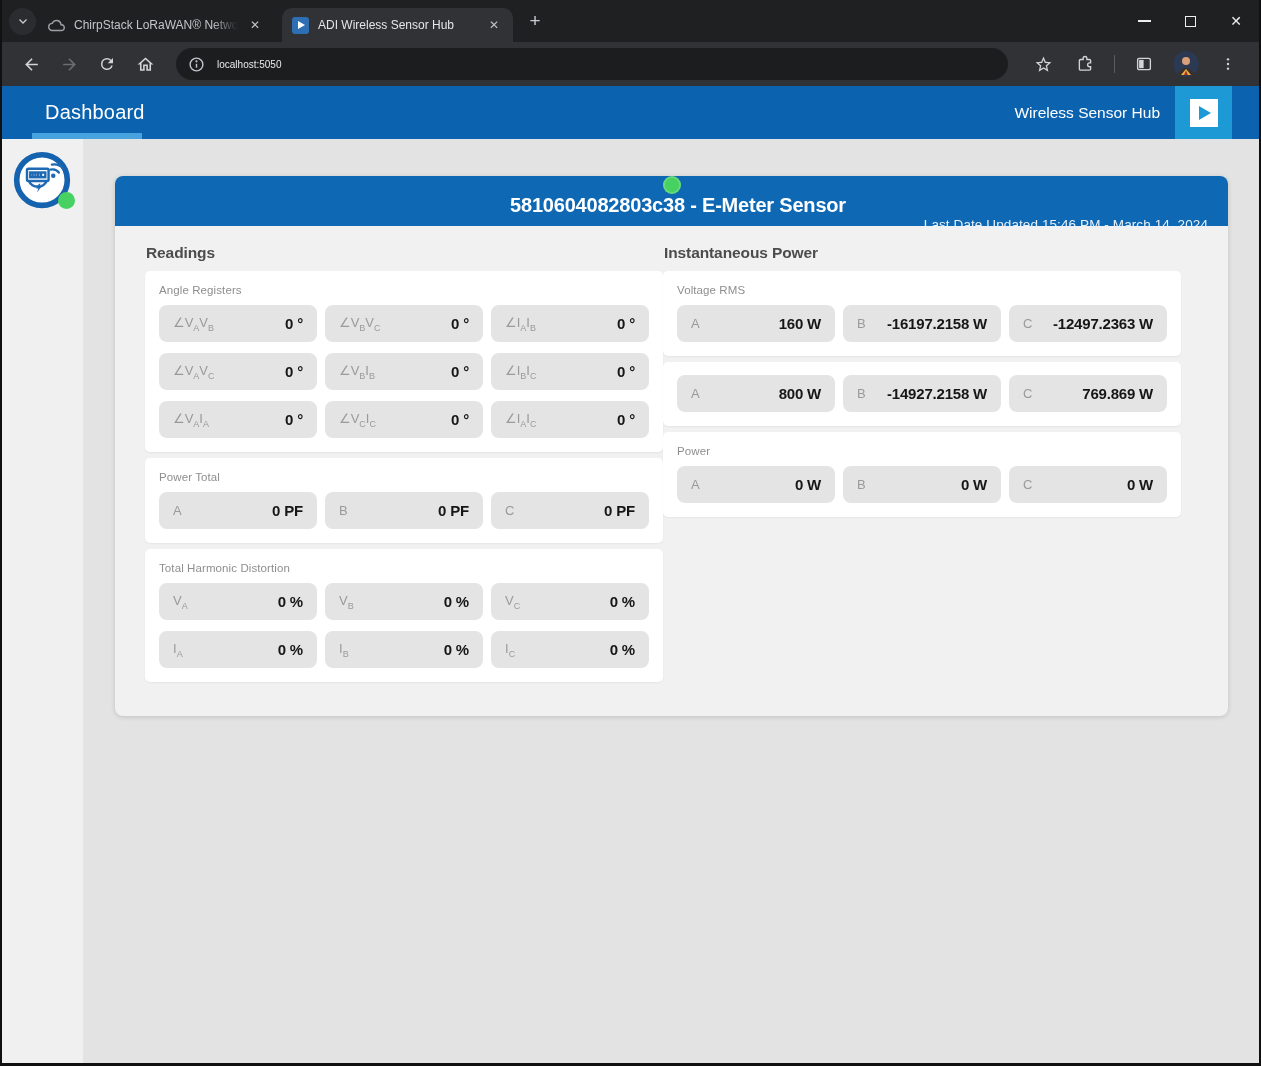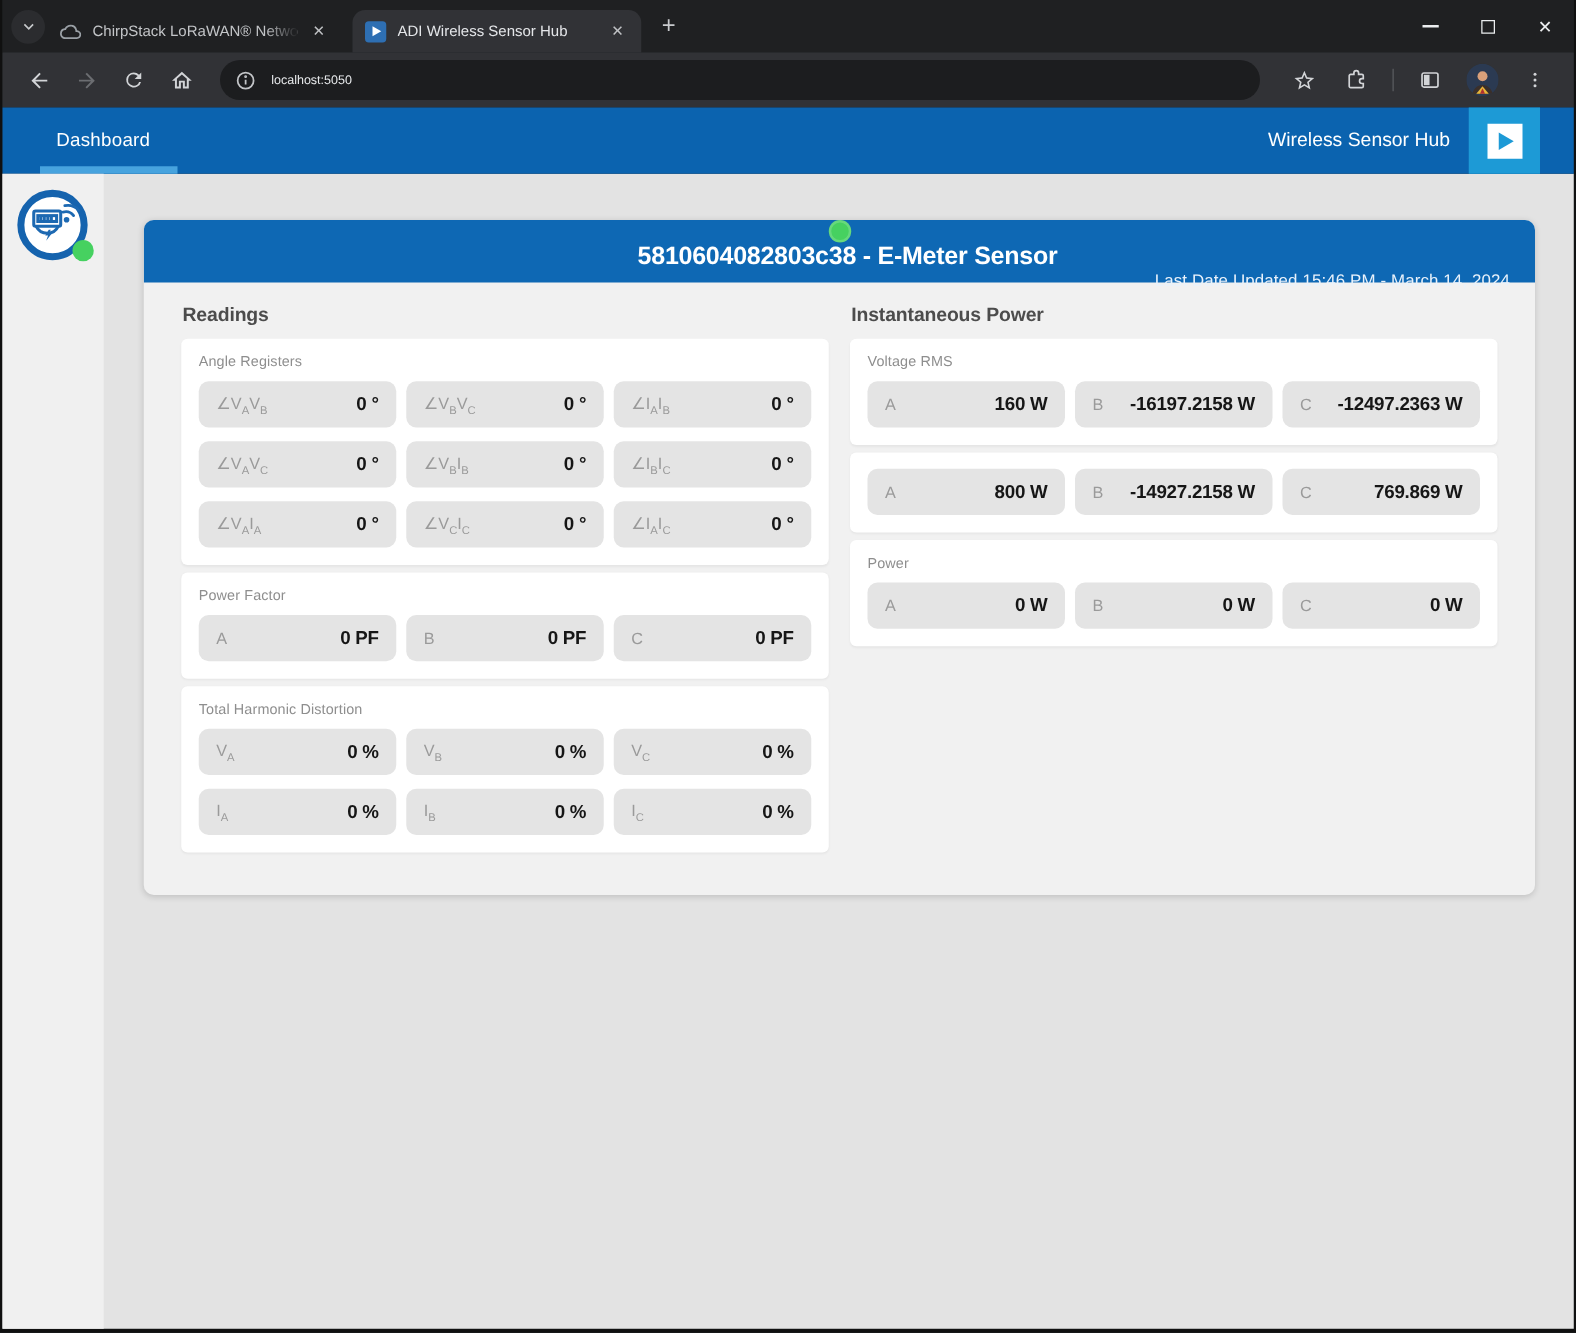--- a/index.html
+++ b/index.html
@@ -52,21 +52,21 @@
   .url-pill { flex: 1; height: 32px; background: #1c1d1f; border-radius: 16px; margin: 0 14px 0 12px;
     display: flex; align-items: center; padding: 0 12px; min-width: 0; }
   .url-pill .info { color: #c3c5c8; flex: none; display: flex; }
   .url-text { color: #e7e9eb; font-size: 10px; margin-left: 12px; white-space: nowrap; }
   .tb-right { display: flex; align-items: center; flex: none; }
   .tb-right .nav-icon { margin: 0 4px; }
   .tb-divider { width: 1px; height: 18px; background: #5a5c60; margin: 0 8px; }
   .avatar { width: 26px; height: 26px; border-radius: 50%; overflow: hidden; margin: 0 8px; flex: none; }
   
   .navbar { height: 53px; background: #0b63af; display: flex; align-items: center; flex: none; position: relative; }
-  .nav-dash { color: #fff; font-size: 15px; font-weight: 500; margin-left: 43px; letter-spacing: 0.2px; }
+  .nav-dash { color: #fff; font-size: 20px; font-weight: 500; margin-left: 43px; letter-spacing: 0.2px; }
   .nav-underline { position: absolute; left: 30px; bottom: 0; width: 110px; height: 6px; background: #47a3de; }
   .nav-right { margin-left: auto; display: flex; align-items: center; height: 100%; justify-content: space-between; }
   .brand-title { color: #fff; font-size: 15.5px; font-weight: 500; margin-right: 15px; }
   .adi-tile { width: 57px; height: 53px; background: #1d9ad6; display: flex; align-items: center;
     justify-content: center; margin-right: 27px; }
   .adi-sq { width: 28px; height: 28px; background: #fff; display: flex; align-items: center; justify-content: center; }
   .adi-sq .tri { width: 0; height: 0; border-top: 7.5px solid transparent;
     border-bottom: 7.5px solid transparent; border-left: 12px solid #1d9ad6; margin-left: 3px; }
   
   .page { flex: 1; display: flex; background: #e3e3e3; min-height: 0; }
@@ -75,21 +75,21 @@
   .device-avatar .dot { position: absolute; right: -3px; bottom: 1px; width: 17px; height: 17px;
     border-radius: 50%; background: #46d160; }
   .content { flex: 1; min-width: 0; }
   .container { width: 1113px; margin: 37px 0 0 32px; background: #f1f1f1; border-radius: 8px;
     box-shadow: 0 1px 5px rgba(0,0,0,0.15); overflow: hidden; height: 540px; }
   .device-header { height: 50px; background: #0e68b4; display: flex; align-items: center; padding: 0 20px; flex-direction: column; }
   .status-dot { width: 18px; height: 18px; border-radius: 50%; background: #46d160; flex: none;
     box-shadow: inset 0 0 0 2px rgba(255,255,255,0.18); }
   .device-title { color: #fff; font-size: 20px; font-weight: 700; margin-left: 13px; letter-spacing: -0.2px; }
   .last-updated { margin-left: auto; color: #e9f2fb; font-size: 13.5px; letter-spacing: 0.1px; }
-  .columns { display: flex; padding: 16px 30px 20px 30px; gap: 17px; }
+  .columns { display: flex; padding: 16px 30px 20px 30px; }
   .col { width: 518px; flex: none; }
   .col-title { font-size: 15.5px; font-weight: 700; color: #4c4c4c; margin: 2px 0 9px 1px; letter-spacing: -0.1px; }
   .cards { display: flex; flex-direction: column; gap: 6px; }
   .card { background: #ffffff; border-radius: 5px; padding: 13px 14px 14px 14px;
     box-shadow: 0 1px 2px rgba(0,0,0,0.05); }
   .card-label { font-size: 11.5px; color: #8e8e8e; margin-bottom: 9px; letter-spacing: 0.1px; }
   .pill-grid { display: grid; grid-template-columns: repeat(3, 1fr); gap: 11px 8px; }
   .pill { height: 37px; background: #e4e4e4; border-radius: 8px; display: flex; align-items: center;
     justify-content: space-between; padding: 0 14px; min-width: 0; }
   .pill-label { font-size: 13px; color: #9a9a9a; white-space: nowrap; flex: none; }
@@ -290,21 +290,21 @@
                       <span class="pill-label"><span>∠V</span><span class="sub">C</span><span>I</span><span class="sub">C</span></span>
                       <span class="pill-value">0 °</span>
                     </div>
                     <div class="pill">
                       <span class="pill-label"><span>∠I</span><span class="sub">A</span><span>I</span><span class="sub">C</span></span>
                       <span class="pill-value">0 °</span>
                     </div>
                   </div>
                 </div>
                 <div class="card">
-                  <div class="card-label">Power Factor</div>
+                  <div class="card-label">Power Total</div>
                   <div class="pill-grid">
                     <div class="pill">
                       <span class="pill-label"><span>A</span></span>
                       <span class="pill-value">0 PF</span>
                     </div>
                     <div class="pill">
                       <span class="pill-label"><span>B</span></span>
                       <span class="pill-value">0 PF</span>
                     </div>
                     <div class="pill">

